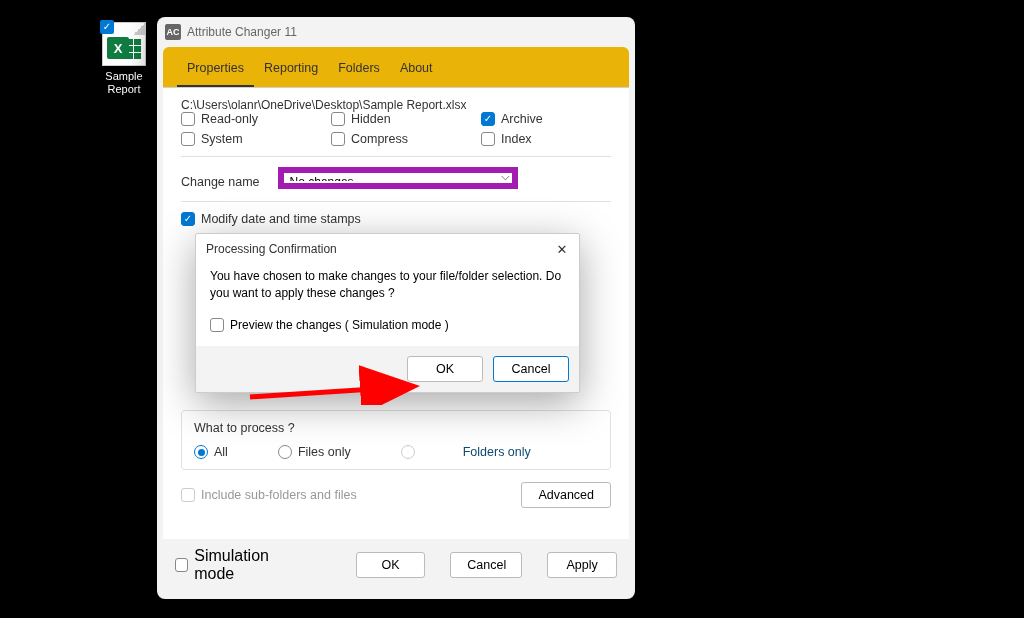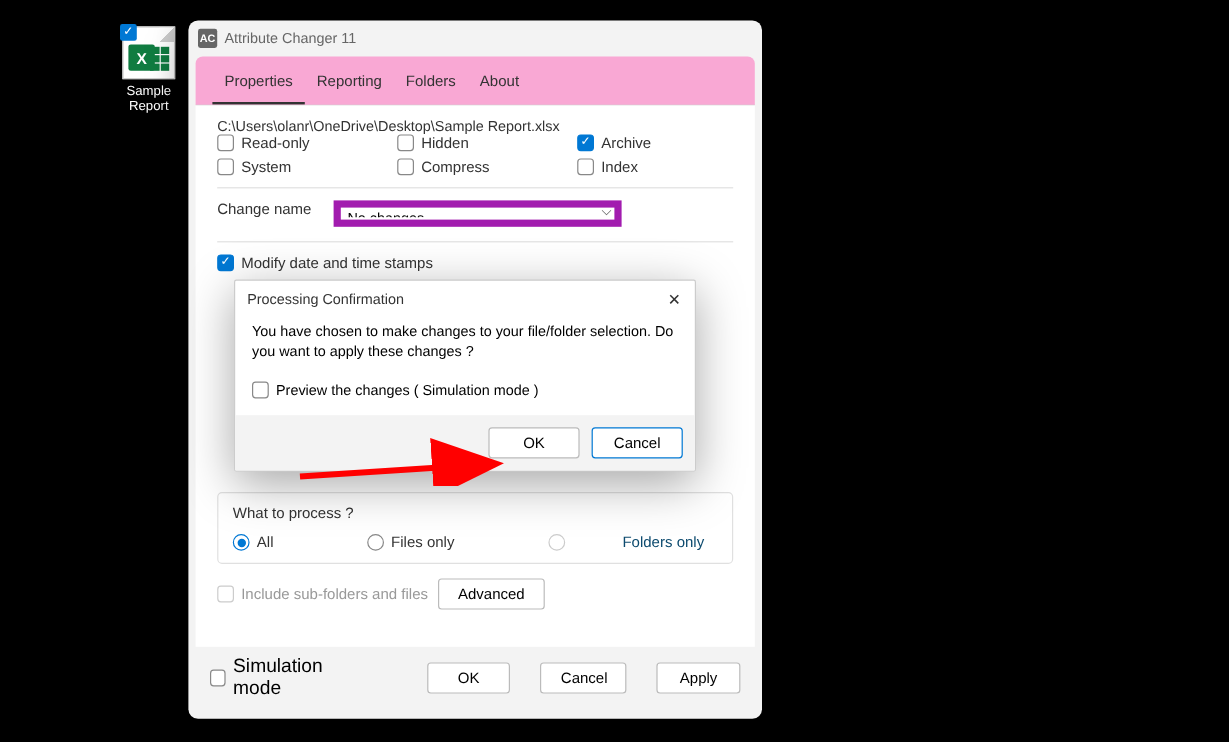--- a/index.html
+++ b/index.html
@@ -12,50 +12,50 @@
     .excel-icon .check-badge { position:absolute; top:-3px; left:-3px; width:14px; height:14px; background:#0078d4; border-radius:2px; display:flex; align-items:center; justify-content:center;}
     .excel-icon .check-badge::after { content:"✓"; color:#fff; font-size:10px; line-height:10px; }
     .excel-icon .grid { position:absolute; right:4px; bottom:6px; width:16px; height:20px; display:grid; grid-template-columns:1fr 1fr; grid-template-rows:1fr 1fr 1fr; gap:1px; }
     .excel-icon .grid div { background:#107c41; }
     .desktop-icon-label { color:#fff; font-size:11px; line-height:13px; text-shadow:0 1px 2px rgba(0,0,0,0.8);}
 
     .window { position:absolute; left:157px; top:17px; width:478px; height:582px; background:#f3f3f3; border-radius:8px; box-shadow:0 8px 30px rgba(0,0,0,0.6); display:flex; flex-direction:column; }
     .titlebar { display:flex; align-items:center; height:30px; padding:0 8px; color:#666; font-size:12px; }
     .titlebar .app-icon { width:16px; height:16px; background:#666; color:#fff; font-size:9px; font-weight:bold; display:flex; align-items:center; justify-content:center; border-radius:2px; margin-right:6px;}
     
-    .tabbar { display:flex; gap:0; padding:0 14px; border-bottom:1px solid #d0d0d0; background:#f9a8d4; margin:0 6px; border-radius:6px 6px 0 0; padding-top:6px;}
+    .tabbar { display:flex; gap:0; padding:0 14px; border-bottom:1px solid #d0d0d0; background:#eab308; margin:0 6px; border-radius:6px 6px 0 0; padding-top:6px;}
     .tab { padding:8px 10px 10px; font-size:12.5px; color:#333; cursor:pointer; border-bottom:2px solid transparent;}
     .tab.active { border-bottom-color:#333; }
 
     .content { flex:1; background:#fff; margin:0 6px; padding:10px 18px 6px; font-size:12.5px; color:#333; overflow:hidden; position:relative;}
     .path { font-size:12px; }
     .attr-row { display:flex; gap:20px; margin-bottom:6px; }
     .attr-col { width:140px; display:flex; align-items:center; gap:6px;}
     .chk { width:14px; height:14px; border:1px solid #888; border-radius:3px; display:inline-flex; align-items:center; justify-content:center; background:#fff;}
     .chk.on { background:#0078d4; border-color:#0078d4;}
     .chk.on::after { content:"✓"; color:#fff; font-size:10px; line-height:10px;}
     .chk.disabled { border-color:#ccc; }
     .radio { width:14px; height:14px; border:1.5px solid #888; border-radius:50%; display:inline-flex; align-items:center; justify-content:center;}
     .radio.on { border-color:#0078d4;}
     .radio.on::after { content:""; width:7px; height:7px; border-radius:50%; background:#0078d4;}
     .radio.disabled { border-color:#ccc; }
     .label-disabled { color:#0c4a6e;padding-left:42px; }
 
     .hr { border:none; border-top:1px solid #e0e0e0; margin:10px 0;}
 
-    .row-inline { display:flex; align-items:flex-start; gap:18px; margin:6px 0 12px; }
+    .row-inline { display:flex; align-items:flex-end; gap:18px; margin:6px 0 12px; }
     .select { width:240px; height:22px; border:6px solid #a21caf; background:#fff; font-size:12px; padding:2px 6px; appearance:none; position:relative; }
     .select-wrap { position:relative; width:240px; }
     .select-wrap::after { content:"⌵"; position:absolute; right:8px; top:3px; font-size:11px; color:#666; pointer-events:none;}
 
     .group { border:1px solid #e0e0e0; border-radius:4px; padding:10px 12px; margin-top:6px; }
     .group-title { font-size:12.5px; margin-bottom:10px;}
-    .radio-row { display:flex; gap:78px; align-items:flex-start;}
-
-    .bottom-options { margin-top:12px; display:flex; gap:8px; align-items:center; justify-content:flex-start;}
+    .radio-row { display:flex; gap:50px; align-items:flex-start;}
+
+    .bottom-options { margin-top:12px; display:flex; gap:8px; align-items:center; justify-content:space-between;}
     .sub-label { color:#999; font-size:12.5px; display:flex; align-items:center; gap:6px;}
     .btn { height:26px; padding:0 16px; background:#fff; border:1px solid #bbb; border-radius:3px; font-size:12.5px; cursor:pointer; }
 
     .footer { padding:8px 12px 10px; display:flex; align-items:center; gap:25px; background:#f3f3f3; margin:0 6px 6px; border-radius:0 0 6px 6px;}
     .footer .spacer { flex:1; }
     .footer .btn { width:72px; }
 
     .dialog { position:absolute; left:195px; top:233px; width:385px; background:#fff; border:1px solid #ccc; box-shadow:0 10px 40px rgba(0,0,0,0.35); border-radius:2px; font-size:12px; z-index:10;}
     .dialog-title { display:flex; align-items:center; justify-content:space-between; padding:6px 8px 4px 10px; font-size:12px; color:#333;}
     .close-x { width:18px; height:18px; display:flex; align-items:center; justify-content:center; color:#333; font-size:13px; cursor:pointer;}

